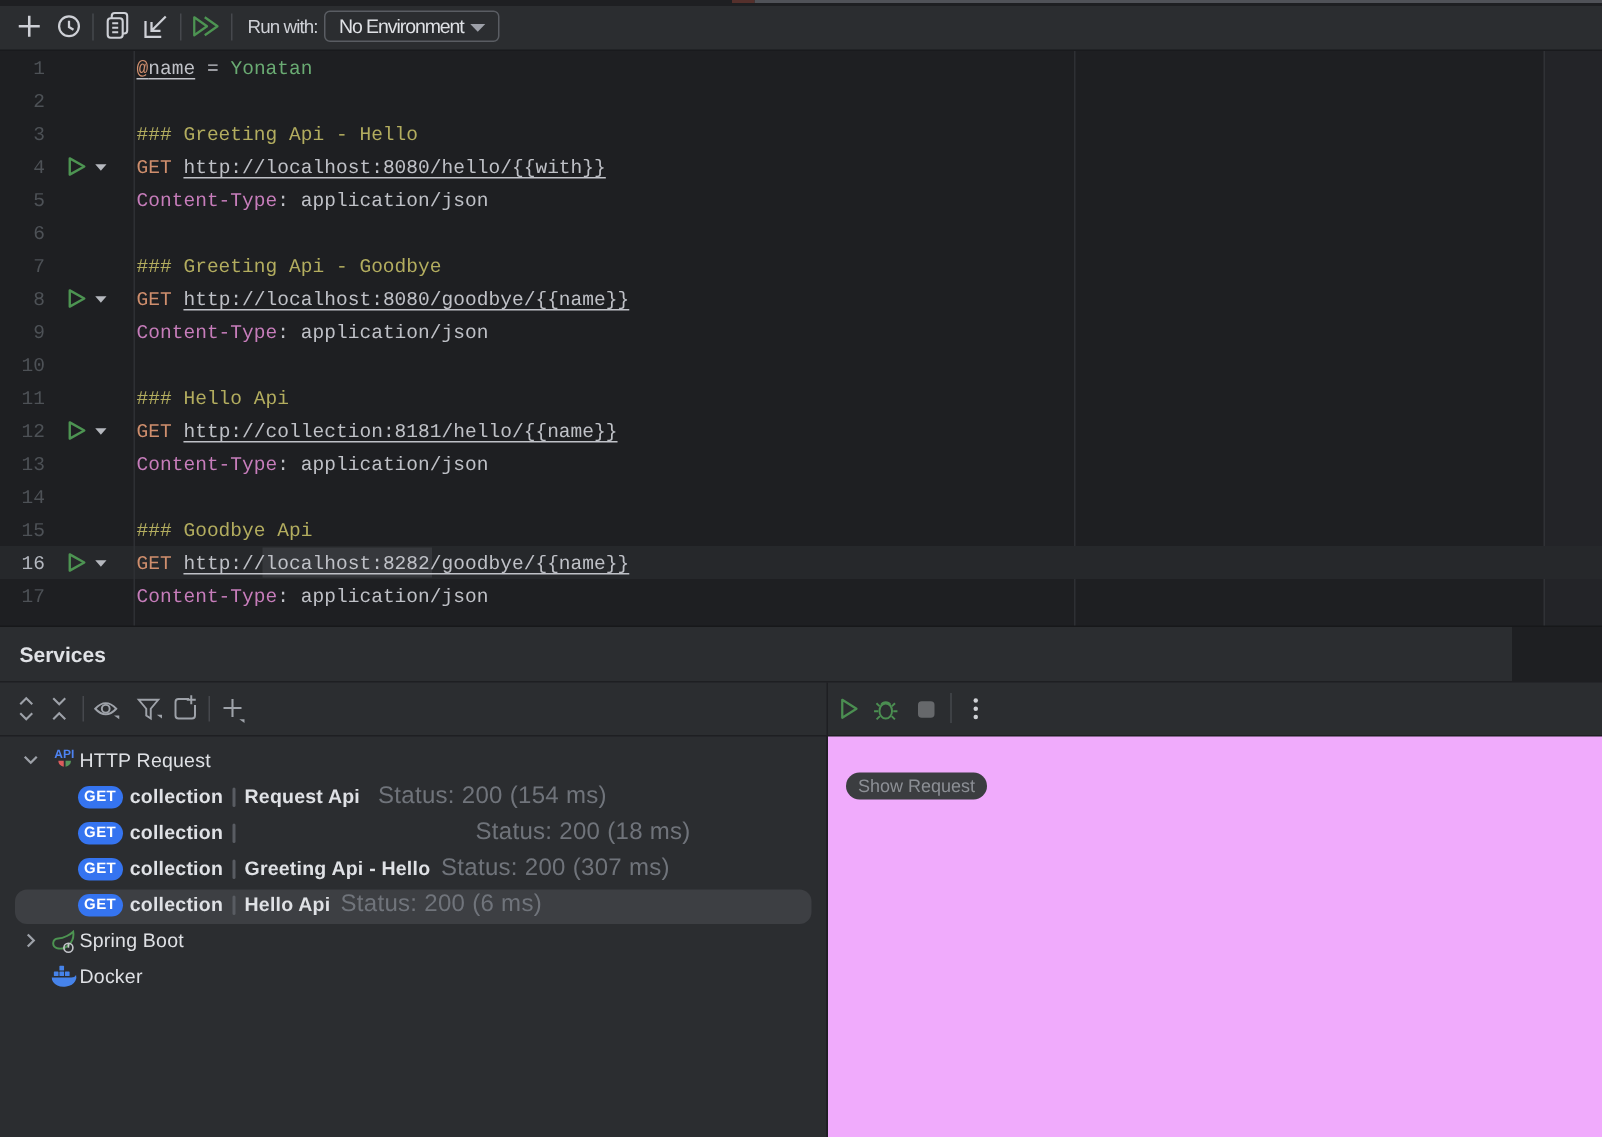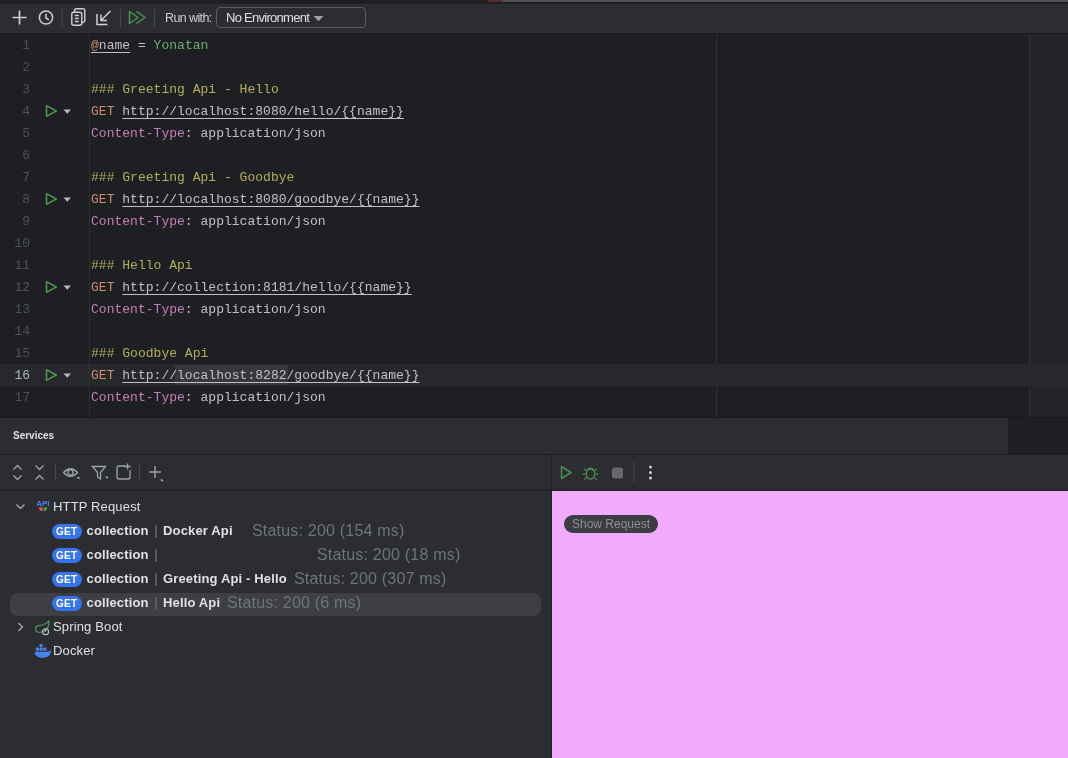--- a/index.html
+++ b/index.html
@@ -19,21 +19,21 @@
 .code u{text-decoration:underline;text-underline-offset:3px;text-decoration-thickness:1px;}
 .o{color:#cf8e6d;}
 .g{color:#6aab73;}
 .k{color:#b3ad5f;}
 .p{color:#c77dbb;}
 .w{color:#bfc1c7;}
 u{text-decoration:underline;text-underline-offset:3px;text-decoration-thickness:1px;}
 
 #svc-divider{left:0;top:417px;width:1068px;height:1px;background:#17181a;}
 #svc-header{left:0;top:418px;width:1008px;height:36px;background:#2b2d30;color:#dfe1e5;
-  font-weight:bold;font-size:10px;line-height:36px;}
+  font-weight:bold;font-size:14px;line-height:36px;}
 #svc-toolbar{left:0;top:455px;width:1068px;height:35px;background:#2b2d30;}
 #tree{left:0;top:491px;width:551px;height:267px;background:#2b2d30;}
 #rightpane{left:552px;top:491px;width:516px;height:267px;background:#f0abfc;}
 #vdiv2{left:551px;top:455px;width:1px;height:303px;background:#1e1f22;}
 .trow{left:0;width:551px;height:24px;}
 .tlabel{color:#dfe1e5;font-size:13px;line-height:24px;letter-spacing:0.15px;}
 .pill{left:52px;top:5px;width:29.5px;height:15px;background:#3574f0;border-radius:7.5px;
   color:#fff;font-size:10px;font-weight:bold;text-align:center;line-height:15px;letter-spacing:0.3px;}
 .bname{font-weight:bold;color:#dfe1e5;font-size:13px;line-height:24px;letter-spacing:0.15px;}
 .status{color:#70747b;font-size:16px;line-height:24px;letter-spacing:0.2px;}
@@ -73,21 +73,21 @@
       </g>
       <line x1="120.5" y1="5" x2="120.5" y2="23" stroke="#46484d" stroke-width="1"></line>
 
       <g stroke="#4d9452" stroke-width="1.5" fill="none" stroke-linejoin="round">
         <path d="M129.5 7.5 L138 13.5 L129.5 19.5 Z"></path>
         <path d="M136.5 7.5 L145 13.5 L136.5 19.5"></path>
       </g>
       <line x1="154.5" y1="5" x2="154.5" y2="23" stroke="#46484d" stroke-width="1"></line>
     </svg>
     <div class="abs" style="left:165px;top:0;height:30px;line-height:28px;color:#ced0d6;font-size:12.5px;letter-spacing:-0.6px;">Run with:</div>
-    <div class="abs" style="left:216px;top:3px;width:115px;height:19px;border:1px solid #5a5d63;border-radius:4px;padding-left:33px;">
+    <div class="abs" style="left:216px;top:3px;width:115px;height:19px;border:1px solid #5a5d63;border-radius:4px;">
       <div class="abs" style="left:9px;top:0;height:19px;line-height:19px;color:#dfe1e5;font-size:13px;letter-spacing:-0.72px;">No Environment</div>
       <svg class="abs" style="left:96px;top:7px;" width="12" height="7">
           <path d="M0.5 1 L5.5 6.2 L10.5 1 Z" fill="#9da0a8"></path>
         </svg>
     </div>
   </div>
   <div class="abs" style="left:0;top:33px;width:1068px;height:1px;background:#191a1d;"></div>
 
   <div class="abs" id="editor">
     <div class="abs" id="rightstrip"></div>
@@ -96,21 +96,21 @@
     <div class="abs" id="curline"></div>
     <div class="abs" id="subhl"></div>
     <div class="abs vline" style="left:89px;"></div>
     <div id="lines">
         <div class="abs ln " style="top:0px">1</div>
         <div class="abs code" style="top:0px"><u><span class="o">@</span><span class="w">name</span></u> <span class="w">= </span><span class="g">Yonatan</span></div>
         <div class="abs ln " style="top:22px">2</div>
         <div class="abs ln " style="top:44px">3</div>
         <div class="abs code" style="top:44px"><span class="k">### Greeting Api - Hello</span></div>
         <div class="abs ln " style="top:66px">4</div>
-        <div class="abs code" style="top:66px"><span class="o">GET </span><u class="w">http://localhost:8080/hello/{{name}}</u></div>
+        <div class="abs code" style="top:66px"><span class="o">GET </span><u class="w">http://localhost:8080/hello/{{with}}</u></div>
         <svg class="abs" style="left:44px;top:66px" width="30" height="22">
       <path d="M2.5 3.6 L12.2 9 L2.5 14.4 Z" transform="translate(0,2)" fill="none" stroke="#4d9452" stroke-width="1.6" stroke-linejoin="round"></path>
       <path d="M19.5 9.5 h7.5 l-3.75 4.3 z" fill="#b6b9bf"></path>
     </svg>
         <div class="abs ln " style="top:88px">5</div>
         <div class="abs code" style="top:88px"><span class="p">Content-Type</span><span class="w">: application/json</span></div>
         <div class="abs ln " style="top:110px">6</div>
         <div class="abs ln " style="top:132px">7</div>
         <div class="abs code" style="top:132px"><span class="k">### Greeting Api - Goodbye</span></div>
         <div class="abs ln " style="top:154px">8</div>
@@ -213,21 +213,21 @@
         <text x="0.2" y="10.5" font-family="Liberation Sans" font-size="8" font-weight="bold" fill="#4e83f2">API</text>
         <path d="M2.9 12.2 a4 4 0 0 0 3.6 4 l0 -4 z" fill="#db5c5c"></path>
         <path d="M7.7 16.2 a4 4 0 0 0 3.6 -4 l-3.6 0 z" fill="#57965c"></path>
       </svg>
       <div class="abs tlabel" style="left:53px;top:0">HTTP Request</div>
       </div>
       <div class="abs trow" style="top:28px">
         <div class="abs pill">GET</div>
       <div class="abs bname" style="left:86.5px;top:0">collection</div>
       <div class="abs bar" style="left:154.5px;"></div>
-      <div class="abs bname" style="left:163px;top:0">Docker Api</div>
+      <div class="abs bname" style="left:163px;top:0">Request Api</div>
       <div class="abs status" style="left:252px;top:0">Status: 200 (154 ms)</div>
       </div>
       <div class="abs trow" style="top:52px">
         <div class="abs pill">GET</div>
       <div class="abs bname" style="left:86.5px;top:0">collection</div>
       <div class="abs bar" style="left:154.5px;"></div>
       <div class="abs status" style="left:317px;top:0">Status: 200 (18 ms)</div>
       </div>
       <div class="abs trow" style="top:76px">
         <div class="abs pill">GET</div>

